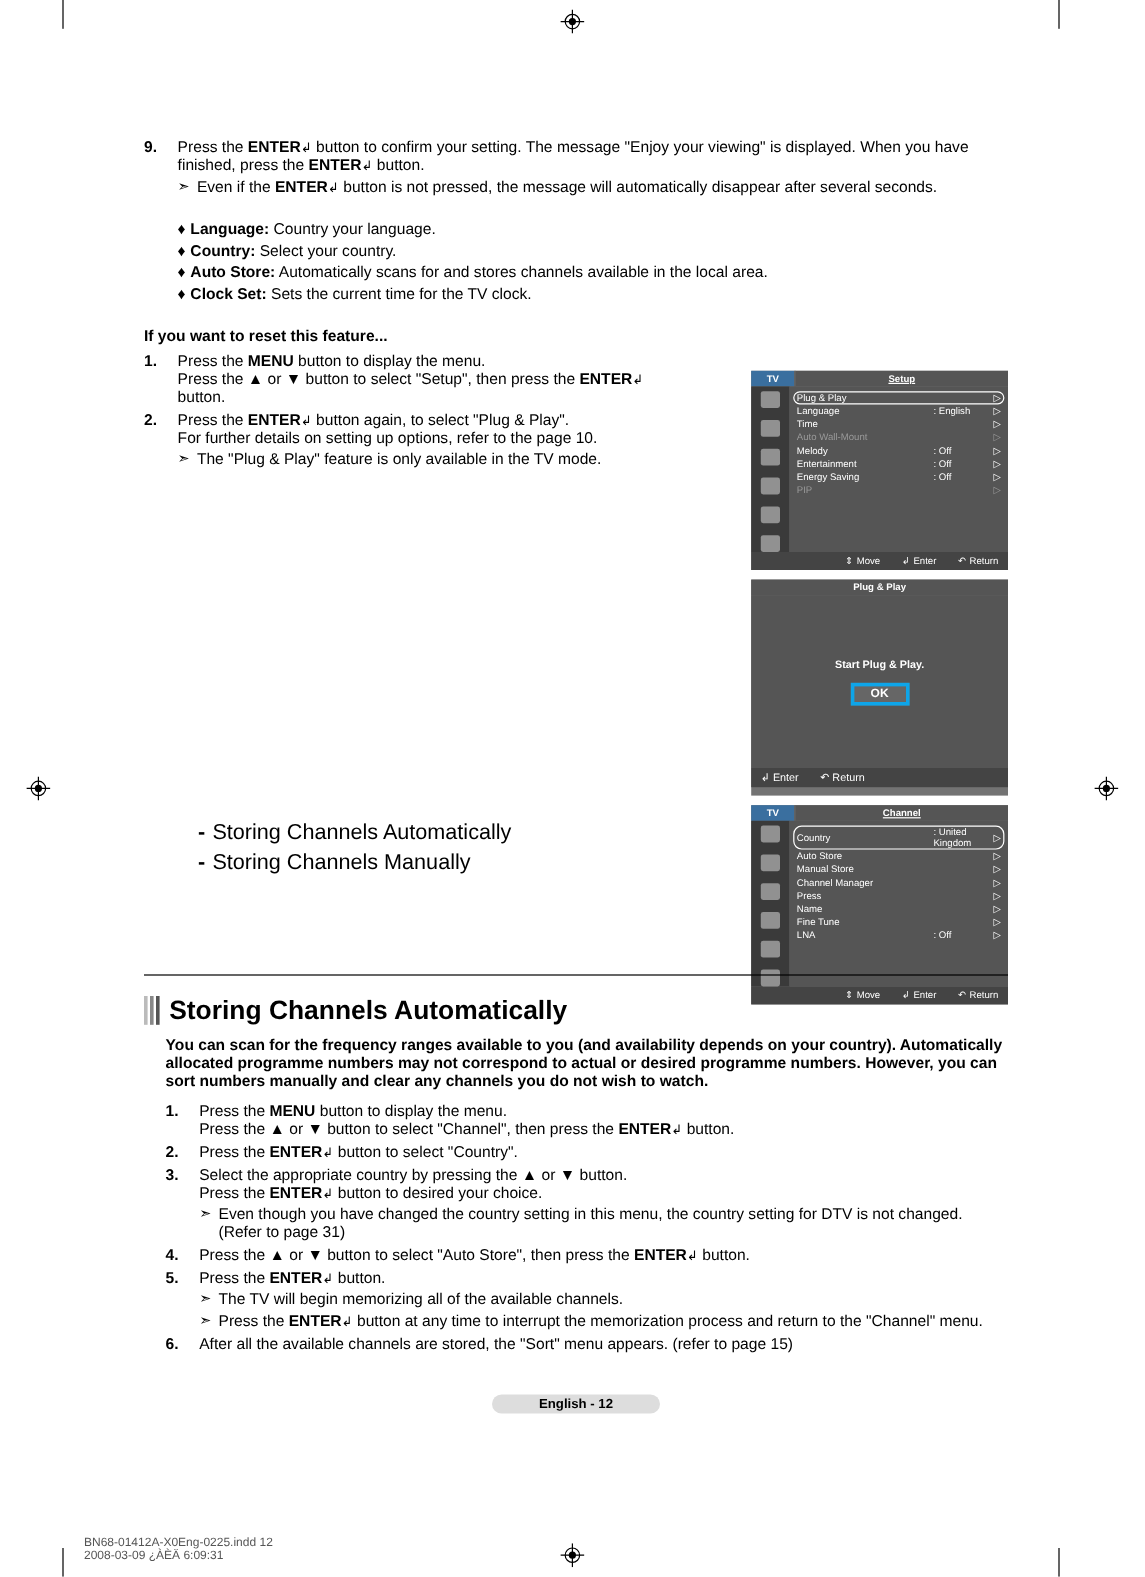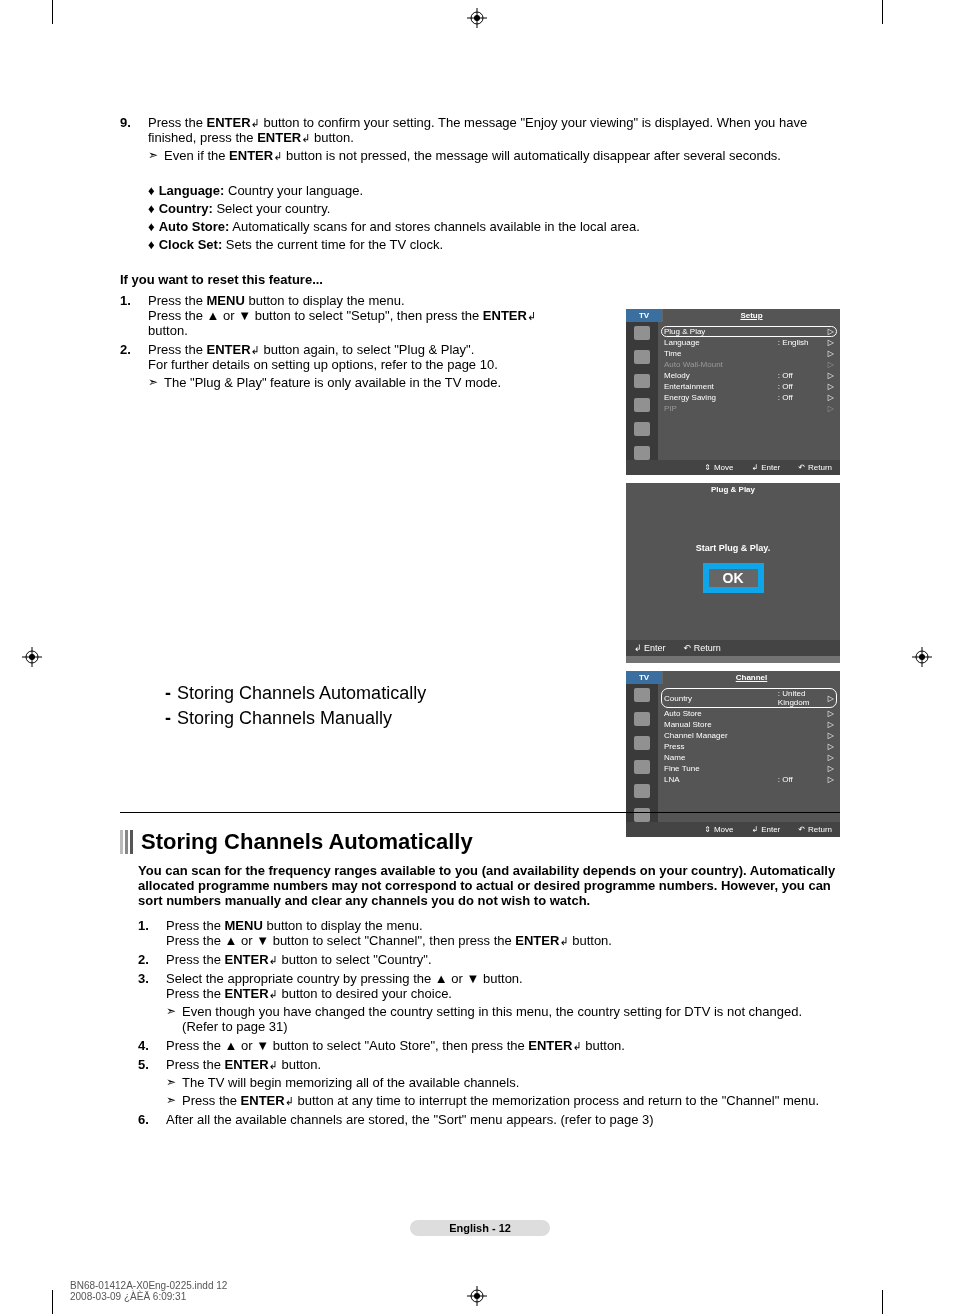--- a/index.html
+++ b/index.html
@@ -54,41 +54,41 @@
   .osd-row .val::before { content: ": "; }
   .osd-row.noval .val::before { content: ""; }
   .osd-row .arr { font-size: 8px; }
   .osd-row.dim { color: #999; }
   .osd-footer { background: #444; display: flex; justify-content: flex-end; gap: 18px; padding: 3px 8px; }
   .osd-footer .fi { font-size: 8px; display: flex; align-items: center; gap: 3px; }
 
   .osd2-top { background: #555; text-align: center; padding: 2px 0; font-size: 8px; font-weight: bold; }
   .osd2-body { background: #555; height: 144px; display: flex; flex-direction: column; align-items: center; justify-content: center; gap: 10px; }
   .osd2-msg { font-size: 9px; font-weight: bold; }
-  .osd2-ok { border: 6px solid #0ea5e9; padding: 1px 14px; font-size: 14px; font-weight: bold; background: #666; }
+  .osd2-ok { border: 3px solid #0ea5e9; padding: 1px 14px; font-size: 10px; font-weight: bold; background: #666; }
   .osd2-footer { background: #444; display: flex; gap: 18px; padding: 3px 8px; }
 
   .toc { position: absolute; left: 45px; top: 568px; font-size: 18px; }
   .toc-line { margin-bottom: 4px; }
   .toc-dash { font-weight: bold; margin-right: 6px; }
 
   .hr { position: absolute; left: 0; top: 697px; width: 720px; height: 1px; background: #000; }
 
   .sec2 { position: absolute; left: 0; top: 714px; width: 720px; }
   .sec2-title-wrap { display: flex; align-items: center; gap: 8px; margin-bottom: 8px; }
   .tbar { display: flex; gap: 2px; }
   .tbar .b { width: 3px; height: 24px; background: #333; }
   .tbar .b1 { background: #bbb; }
   .tbar .b2 { background: #888; }
   .tbar .b3 { background: #555; }
   .sec2-title { font-size: 22px; font-weight: bold; }
   .sec2-intro { font-weight: bold; margin-bottom: 10px; padding-left: 18px; }
   .sec2-steps { padding-left: 18px; }
 
-  .page-footer-badge { position: absolute; left: 290px; top: 1105px; width: 140px; text-align: center; background: #ddd; font-size: 11px; font-weight: bold; padding: 2px 0; border-radius: 10px; }
+  .page-footer-badge { position: absolute; left: 290px; top: 1047px; width: 140px; text-align: center; background: #ddd; font-size: 11px; font-weight: bold; padding: 2px 0; border-radius: 10px; }
 
   .bottom-meta { position: absolute; bottom: 12px; left: 70px; right: 70px; display: flex; justify-content: space-between; font-size: 10px; color: #555; flex-direction: column; }
 </style>
 </head>
 <body>
 
 <div class="page">
 
   <div class="print-mark pm-top"><svg viewBox="0 0 20 20">
         <circle cx="10" cy="10" r="6" fill="none" stroke="#000" stroke-width="1"></circle>
@@ -361,21 +361,21 @@
             <div class="step-body"><span>Press the </span><b style="font-weight: bold;">ENTER</b><span class="enter-icon">↲</span><span> button.</span><div class="note-line inner">
                 <span class="note-arrow">➣</span>
                 <span><span>The TV will begin memorizing all of the available channels.</span></span>
               </div><div class="note-line inner">
                 <span class="note-arrow">➣</span>
                 <span><span>Press the </span><b>ENTER</b><span class="enter-icon">↲</span><span> button at any time to interrupt the memorization process and return to the "Channel" menu.</span></span>
               </div></div>
           </div>
           <div class="step">
             <div class="step-num">6.</div>
-            <div class="step-body"><span>After all the available channels are stored, the "Sort" menu appears. (refer to page 3)</span></div>
+            <div class="step-body"><span>After all the available channels are stored, the "Sort" menu appears. (refer to page 15)</span></div>
           </div>
         </div>
     </div>
 
     <div class="page-footer-badge">English - 12</div>
 
   </div>
 
   <div class="bottom-meta">
     <span>BN68-01412A-X0Eng-0225.indd   12</span>

